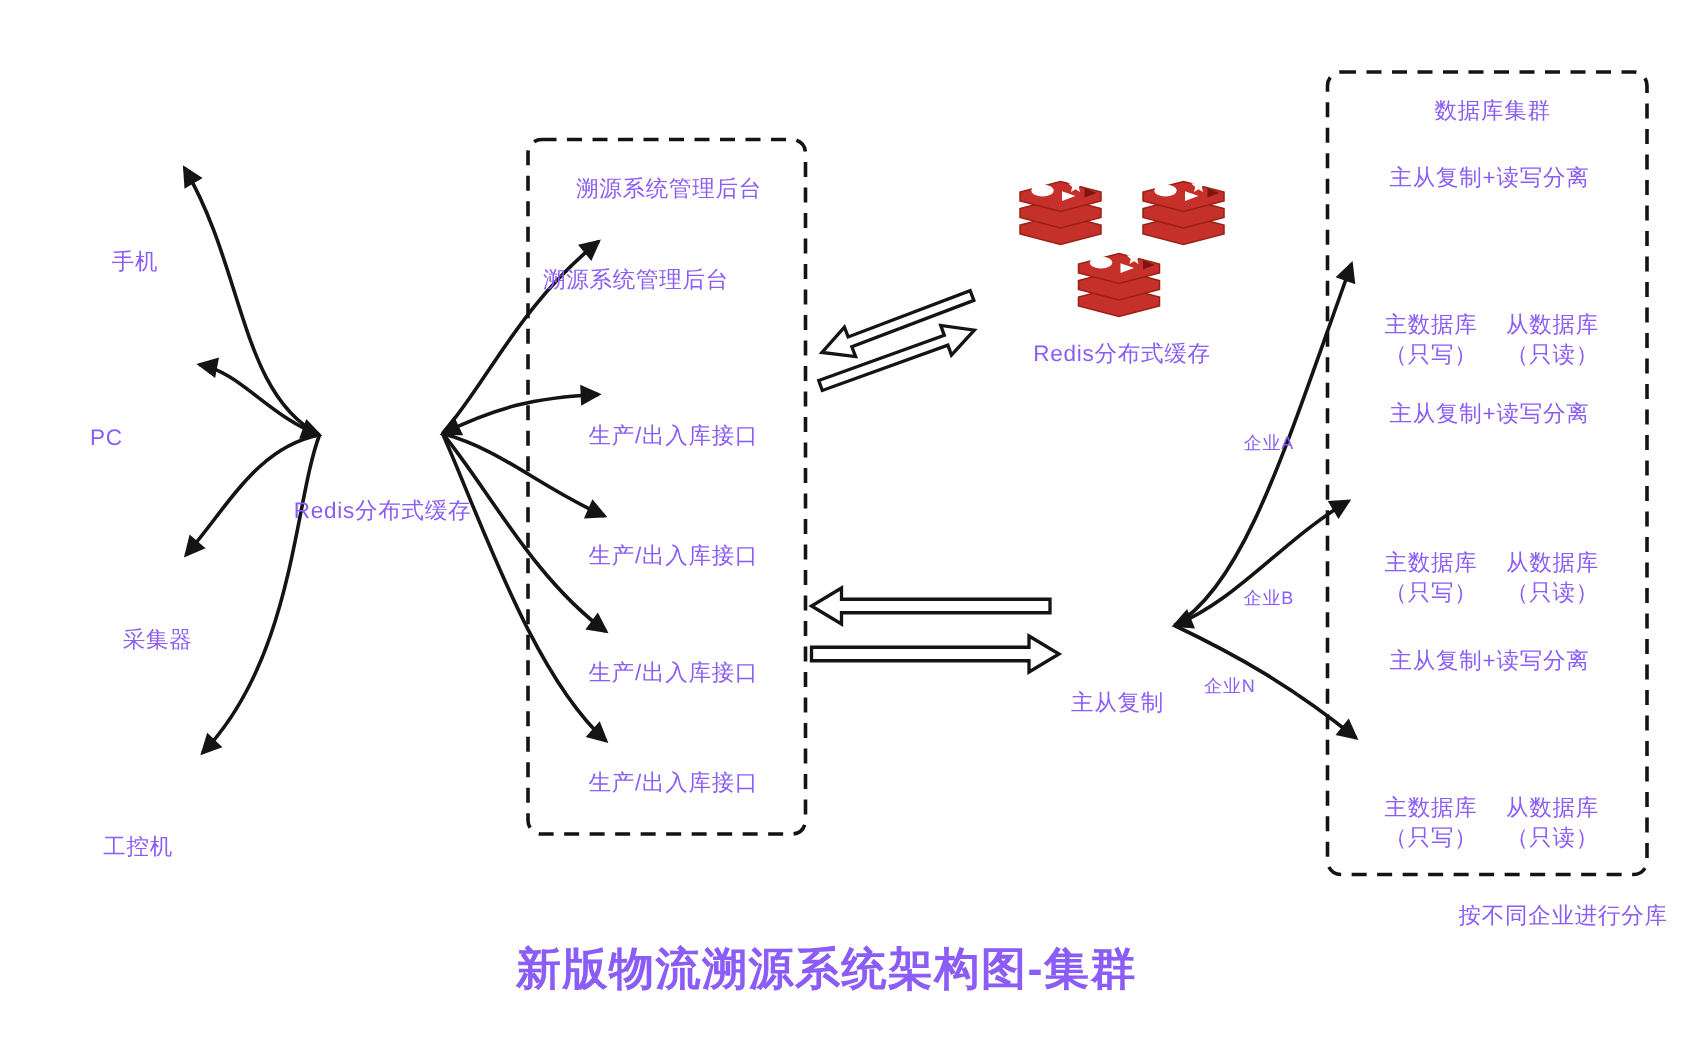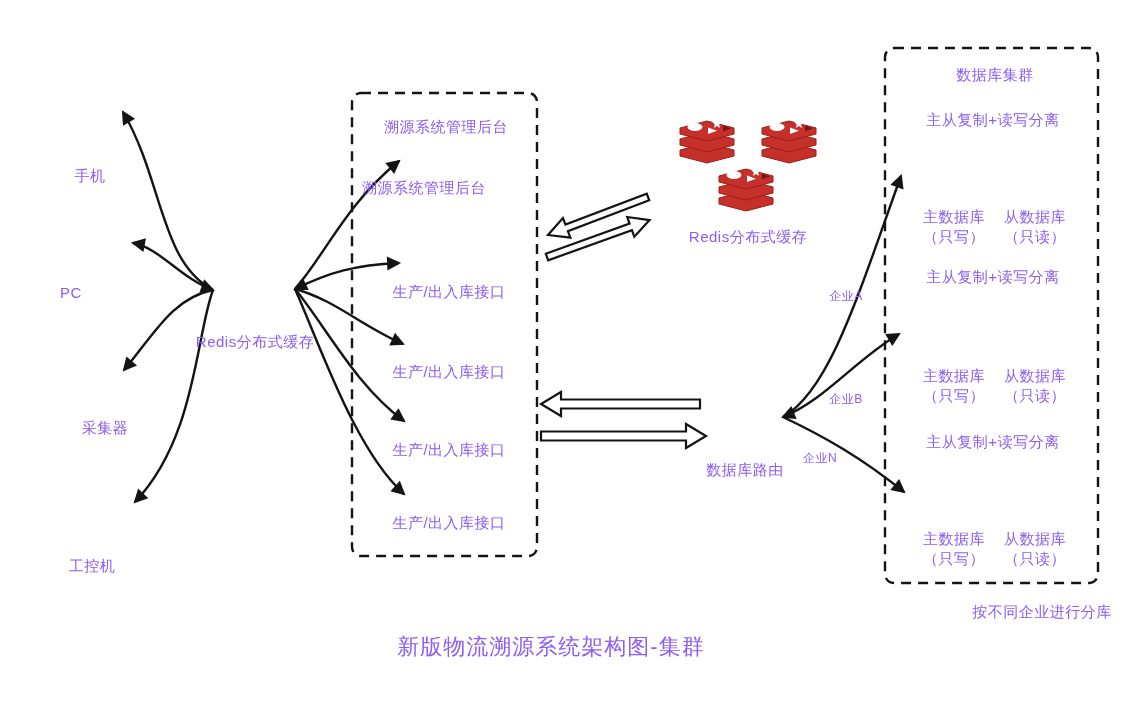--- a/index.html
+++ b/index.html
@@ -8,21 +8,21 @@
     font-family:"Liberation Sans", sans-serif;color:#141414;overflow:hidden;
   }
   svg.art{position:absolute;left:0;top:0;}
   .lbl{
     position:absolute;transform:translate(-50%,-50%);
     font-size:15px;line-height:1.25;white-space:nowrap;text-align:center;
     color:#8b5cf6;letter-spacing:.5px;
   }
   .sm{font-size:12px;text-align:center;}
   .db-node{line-height:20px;}
-  .big-title{font-size:22px;font-weight:400;letter-spacing:1px;}
+  .big-title{font-size:30px;font-weight:700;letter-spacing:1px;}
   
   .p-phone{left:90px;top:176px}
   .p-pc{left:71px;top:293px}
   .p-collector{left:105px;top:428px}
   .p-ipc{left:92px;top:566px}
   .p-nginx{left:255px;top:342px}
   .p-app-title{left:446px;top:127px}
   .p-n0{left:424px;top:188px}
   .p-n1{left:449px;top:292px}
   .p-n2{left:449px;top:372px}
@@ -117,21 +117,21 @@
 
   <div class="lbl p-app-title">溯源系统管理后台</div>
   <div class="lbl p-n0">溯源系统管理后台</div>
   <div class="lbl p-n1">生产/出入库接口</div>
   <div class="lbl p-n2">生产/出入库接口</div>
   <div class="lbl p-n3">生产/出入库接口</div>
   <div class="lbl p-n4">生产/出入库接口</div>
 
   <div class="lbl p-redis">Redis分布式缓存</div>
 
-  <div class="lbl p-router">数据库路由</div>
+  <div class="lbl p-router">主从复制</div>
 
   <div class="lbl sm p-entA">企业A</div>
   <div class="lbl sm p-entB">企业B</div>
   <div class="lbl sm p-entN">企业N</div>
 
   <div class="lbl p-db-title">数据库集群</div>
 
   <div class="lbl p-repl0">主从复制+读写分离</div>
   <div class="lbl db-node p-m0">
     <div>主数据库</div>

